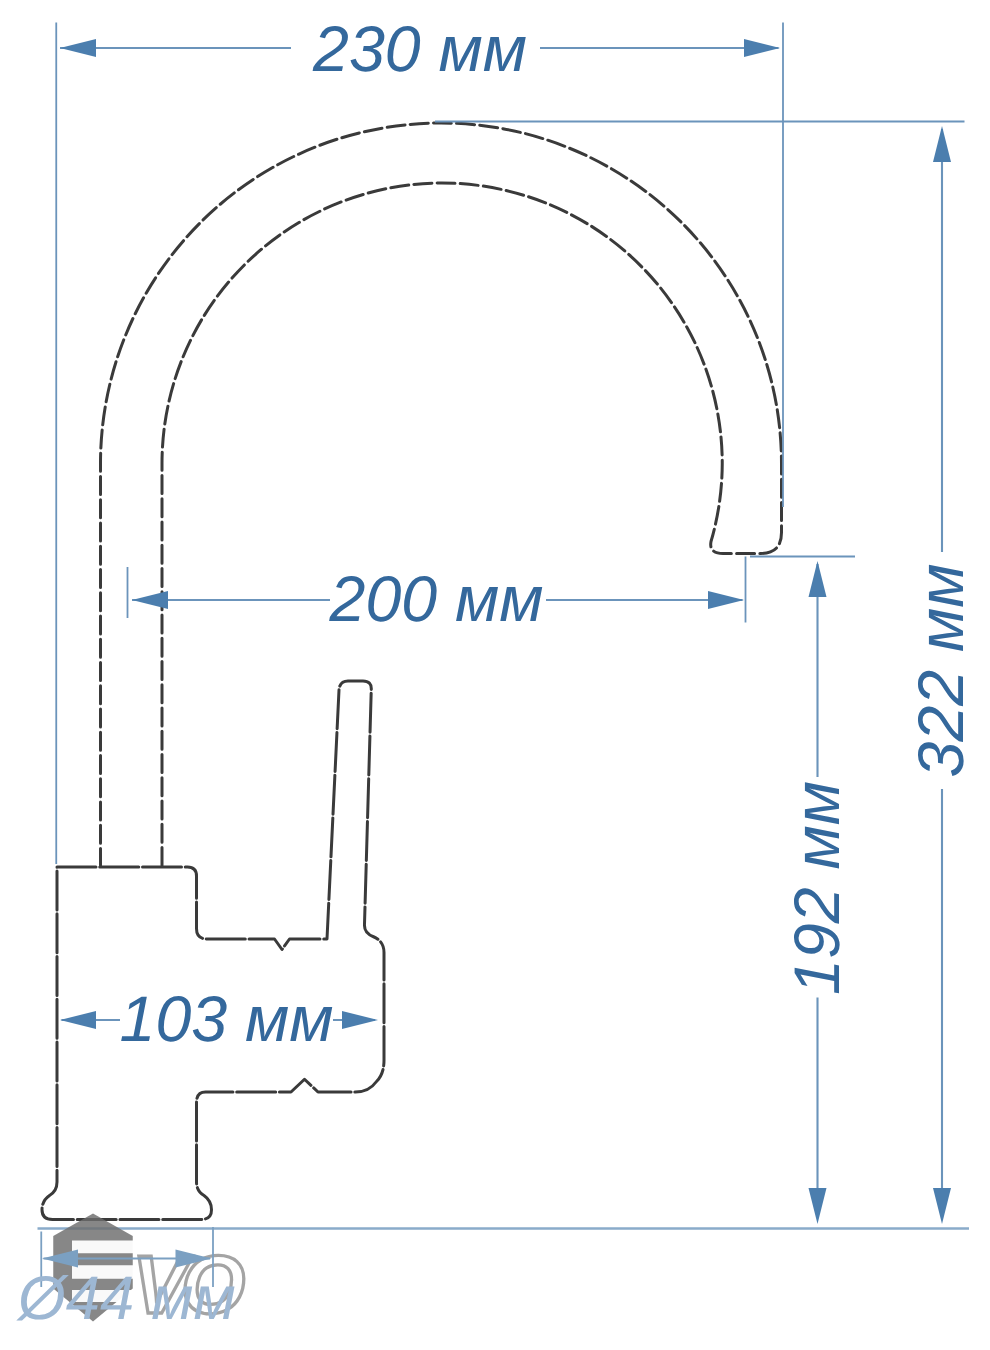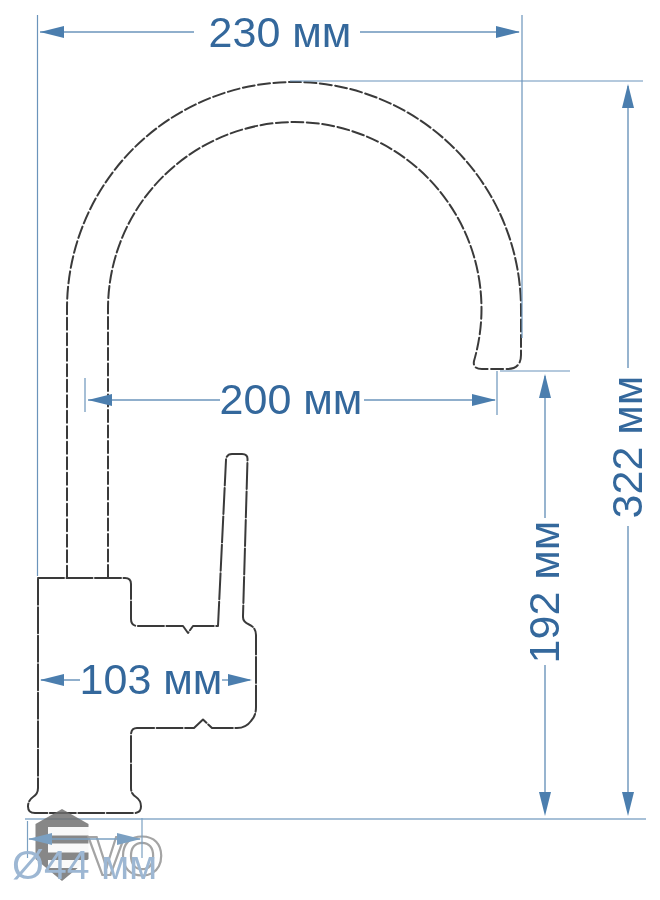--- a/index.html
+++ b/index.html
@@ -9,20 +9,21 @@
     width: 660px;
     height: 900px;
     overflow: hidden;
     font-family: "Liberation Sans", sans-serif;
   }
   .stage {
     position: relative;
     width: 660px;
     height: 900px;
     background: #ffffff;
+    font-style: italic;
   }
   svg { display: block; }
 
   
   .outline {
     fill: none;
     stroke: #3a3a3a;
     stroke-width: 2;
     stroke-linecap: round;
     stroke-linejoin: round;

